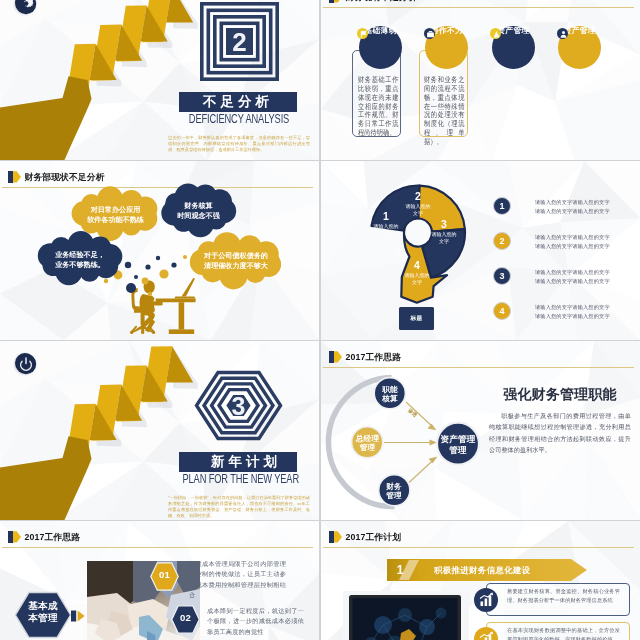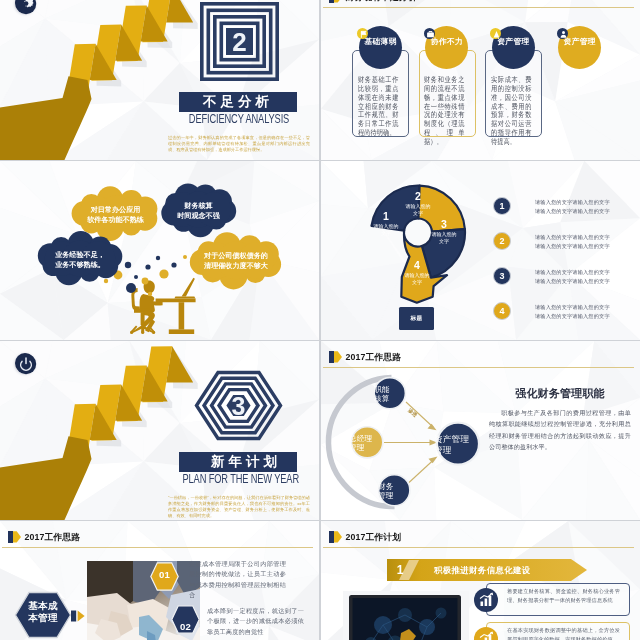--- a/index.html
+++ b/index.html
@@ -28,29 +28,29 @@
   .badge{position:absolute;width:20px;height:20px;border-radius:50%;background:#1c2a4e;
          box-shadow:0 1px 3px rgba(40,50,80,.35)}
   .cnTitle{position:absolute;background:#24365e;color:#fff;font-weight:bold;
            display:flex;align-items:center;justify-content:center;}
   .enTitle{position:absolute;color:#2f3f63;text-align:center;white-space:nowrap;font-weight:normal}
   .descTxt{position:absolute;color:#c8a33c;line-height:1.42;text-align:justify;font-size:4.2px}
 
   
   .cardset{position:absolute;left:0;top:0;width:319px;height:179px}
   .card{position:absolute;top:0;width:57px;height:179px}
-  .cbox{position:absolute;left:0;top:69.3px;width:57px;height:87px;border-radius:5px;
+  .cbox{position:absolute;left:0;top:69.3px;width:49px;height:87px;border-radius:5px;
         background:rgba(250,251,252,.45);box-sizing:border-box}
   .cbox.navy{border:.8px solid #5a6884}
   .cbox.gold{border:.8px solid #ddc164}
   .ctext{position:absolute;left:4.6px;width:48.2px;top:25px;font-size:7.4px;line-height:8.8px;
          color:#4d525e;text-align:justify;letter-spacing:.05px;
          transform:scaleX(.84);transform-origin:0 0}
   .cbubble{position:absolute;left:6.8px;top:45.4px;width:42.8px;height:42.8px;border-radius:50%;
-           display:flex;align-items:center;justify-content:center;
+           display:flex;align-items:flex-start;justify-content:center;
            font-size:7.7px;font-weight:bold;color:#fff;letter-spacing:.4px;
            padding-bottom:11px;box-sizing:border-box;white-space:nowrap}
   .cbubble.navy{background:#23355d}
   .cbubble.gold{background:#dfac20}
   .cdot{position:absolute;left:5.3px;top:46.7px;width:11px;height:11px;border-radius:50%}
   .cdot.gold{background:#ecc928}
   .cdot.navy{background:#22355e}
 
   
   .cloud{position:absolute;display:block}
@@ -75,29 +75,29 @@
       display:flex;align-items:center;justify-content:center;color:#fff;
       font-size:9px;font-weight:bold;box-sizing:border-box}
   .qn.navy{background:#24365e;border:1.6px solid #c8cdd6}
   .qn.gold{background:#e0a81b;border:1.6px solid #c8cdd6}
   .qla,.qlb{position:absolute;left:42px;font-size:5.2px;color:#53596a;white-space:nowrap;
             letter-spacing:.15px}
   .qla{top:2px}
   .qlb{top:11px}
 
   
-  .nd{position:absolute;text-align:left;color:#fff;font-size:7.6px;font-weight:normal;
+  .nd{position:absolute;text-align:center;color:#fff;font-size:7.6px;font-weight:bold;
       line-height:9.4px;letter-spacing:.2px}
   .nd span{display:block}
   .nd.gold{color:#fff}
   .nd.big{font-size:8.6px;line-height:10.6px}
   .arrlbl{position:absolute;left:90px;top:66px;font-size:5px;color:#b79a52;font-weight:bold;
           transform:rotate(41deg);transform-origin:0 0}
   .s6body{position:absolute;left:168px;top:45px;width:142px}
-  .s6t{font-size:11px;font-weight:bold;color:#2b3042;text-align:center;letter-spacing:.2px}
+  .s6t{font-size:14px;font-weight:bold;color:#2b3042;text-align:center;letter-spacing:.2px}
   .s6p{margin-top:6px;font-size:6.1px;line-height:1.85;color:#4f5462;text-align:justify;
        text-indent:12.2px;letter-spacing:.1px}
   
   .hextag{position:absolute;left:14px;top:79px;width:58px;text-align:center;color:#fff;
           font-size:9.6px;font-weight:bold;line-height:12px;letter-spacing:.3px}
   .hextag span{display:block}
   .hexnum{position:absolute;text-align:center;font-size:9.6px;font-weight:bold;letter-spacing:.2px}
   .s7p{position:absolute;font-size:6.2px;line-height:10.3px;color:#5d6472;text-align:justify;
        letter-spacing:.1px}
   
@@ -278,23 +278,20 @@
       </div>
       <div class="cdot navy">
         <svg width="13" height="13" viewBox="0 0 13 13">
           <rect x="3.1" y="4.6" width="6.8" height="4.6" rx="0.5" fill="#fff"></rect>
           <path d="M5.0 4.6 v-1.0 h3.0 v1.0" fill="none" stroke="#fff" stroke-width="1"></path>
         </svg>
       </div>
     </div>
 
     <div class="card" style="left:164px">
-      <div class="cbox navy">
-        <div class="ctext">实际成本、费用的控制没标准，因公司没成本、费用的预算，财务数据对公司运营的指导作用有待提高。</div>
-      </div>
       <div class="cbubble navy">
         <span style="display:inline-block;text-indent:.4px">资产管理</span>
       </div>
       <div class="cdot gold">
         <svg width="13" height="13" viewBox="0 0 13 13">
           <path d="M6.5 3.0 L9.3 9.6 H3.7 Z" fill="#fff"></path>
         </svg>
       </div>
     </div>
 
@@ -341,20 +338,26 @@
         <polygon points="52.2,107.2 107.7,141.9 63.7,179.0" fill="#f3f4f6"></polygon>
         <polygon points="107.7,141.9 110.9,179.0 63.7,179.0" fill="#fcfcfd"></polygon>
         <polygon points="107.7,141.9 201.8,136.3 211.0,179.0" fill="#f9fafb"></polygon>
         <polygon points="107.7,141.9 211.0,179.0 110.9,179.0" fill="#f5f6f8"></polygon>
         <polygon points="201.8,136.3 260.2,98.2 211.0,179.0" fill="#fbfcfd"></polygon>
         <polygon points="260.2,98.2 249.5,179.0 211.0,179.0" fill="#f3f4f6"></polygon>
         <polygon points="260.2,98.2 319.0,111.6 319.0,179.0" fill="#fcfcfd"></polygon>
         <polygon points="260.2,98.2 319.0,179.0 249.5,179.0" fill="#f7f8fa"></polygon>
       </svg>
 
+  <div class="hdr">
+    <span class="sq"></span>
+    <span class="ar"></span>
+    <span class="tt">财务部现状不足分析</span>
+    <span class="ln"></span>
+  </div>
 
   <svg class="abs" style="left:0;top:0" width="319" height="179" viewBox="0 0 319 179">
 
     <g fill="#b8860d">
 
       <path d="M137.6 127.0 c-4.6 0.0 -6.4 3.6 -6.2 8.2 l0.5 9.2 c0.15 2.8 1.3 4.4 3.5 4.5
                l4.4 0.2 0 -3.6 -3.2 -0.2 c-1.3 -0.1 -1.8 -0.9 -1.85 -2.4 l-0.45 -8.0
                c-0.13 -2.4 0.8 -4.0 3.3 -4.0z"></path>
 
       <path d="M143.6 125.6 c0 -3.9 2.6 -6.2 5.6 -6.2 c3.0 0 5.6 2.3 5.6 6.2
@@ -832,21 +835,21 @@
   </svg>
 
   <svg class="abs" style="left:150px;top:41px" width="29" height="29" viewBox="0 0 29 29">
     <polygon points="7.3,0.8 21.7,0.8 28.2,14.5 21.7,28.2 7.3,28.2 0.8,14.5" fill="#e0a81b" stroke="#f2f3f5" stroke-width="1.2"></polygon>
   </svg>
   <div class="hexnum" style="left:150px;top:48px;width:29px;color:#fff">01</div>
 
   <svg class="abs" style="left:171px;top:84px" width="29" height="29" viewBox="0 0 29 29">
     <polygon points="7.3,0.8 21.7,0.8 28.2,14.5 21.7,28.2 7.3,28.2 0.8,14.5" fill="#24365e" stroke="#f2f3f5" stroke-width="1.2"></polygon>
   </svg>
-  <div class="hexnum" style="left:171px;top:100px;width:29px;color:#fff">02</div>
+  <div class="hexnum" style="left:171px;top:91px;width:29px;color:#fff">02</div>
 
   <div class="s7p" style="left:189px;top:38px;width:97px">突破成本管理局限于公司内部管理层控制的传统做法，让员工主动参与成本费用控制和管理层控制相结合</div>
   <div class="s7p" style="left:207px;top:85px;width:97px">成本降到一定程度后，就达到了一个极限，进一步的减低成本必须依靠员工高度的自觉性</div>
 </div>
 
 <div class="slide s8">
   <svg class="poly" width="319" height="179" viewBox="0 0 319 179">
         <rect width="319" height="179" fill="#f6f7f9"></rect>
         <polygon points="0.0,0.0 63.6,0.0 72.2,59.0" fill="#f7f8fa"></polygon>
         <polygon points="0.0,0.0 72.2,59.0 0.0,51.5" fill="#fcfcfd"></polygon>

